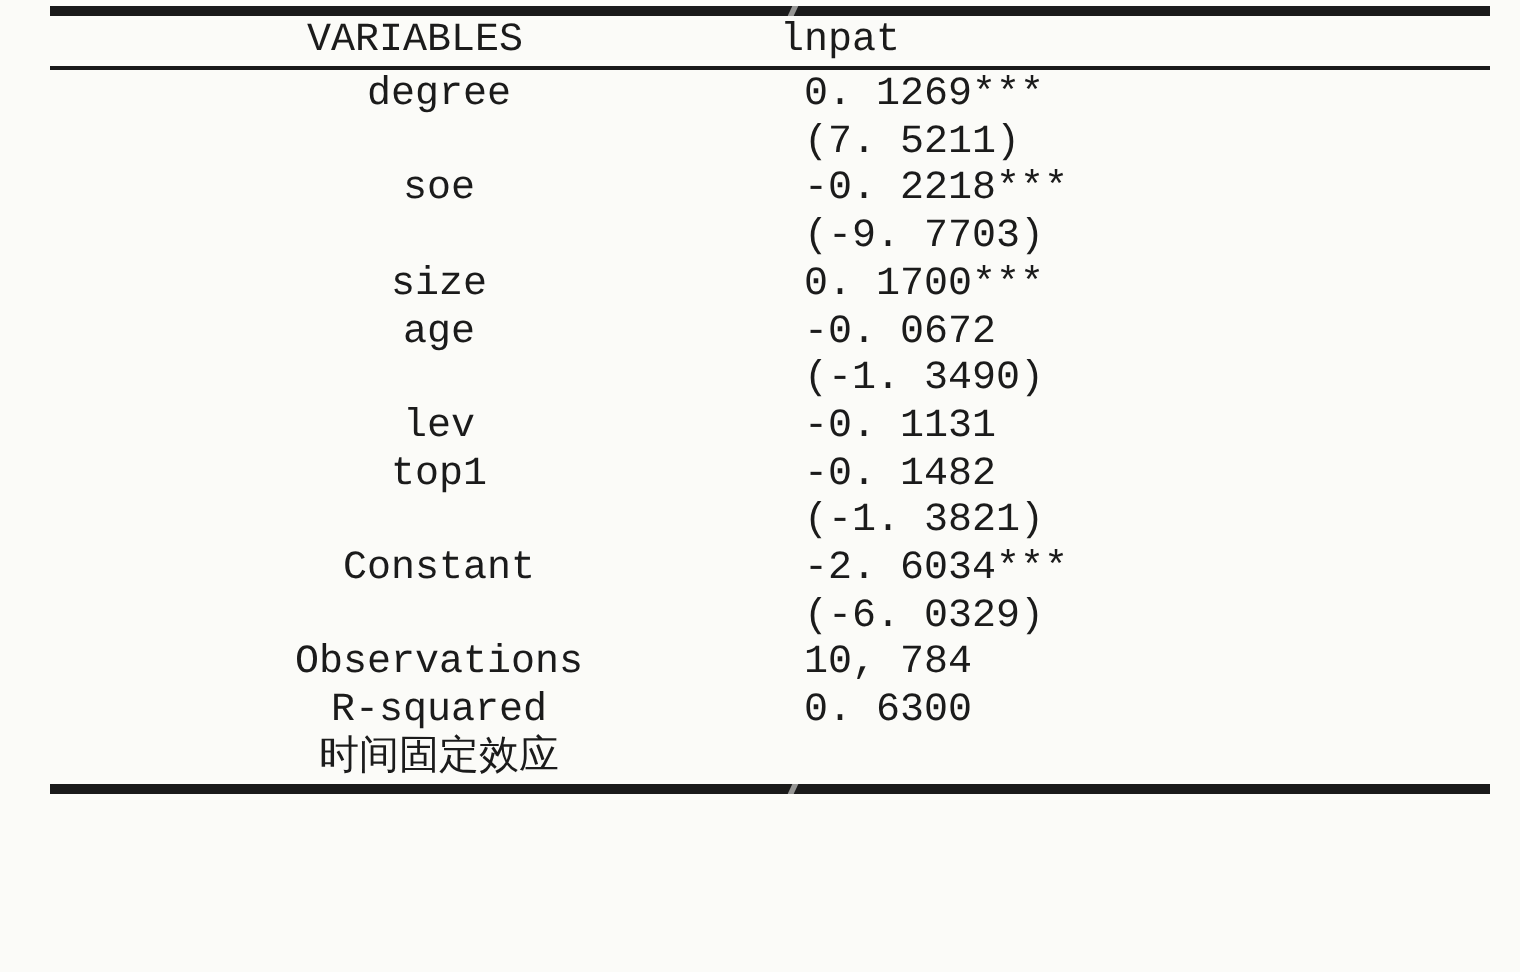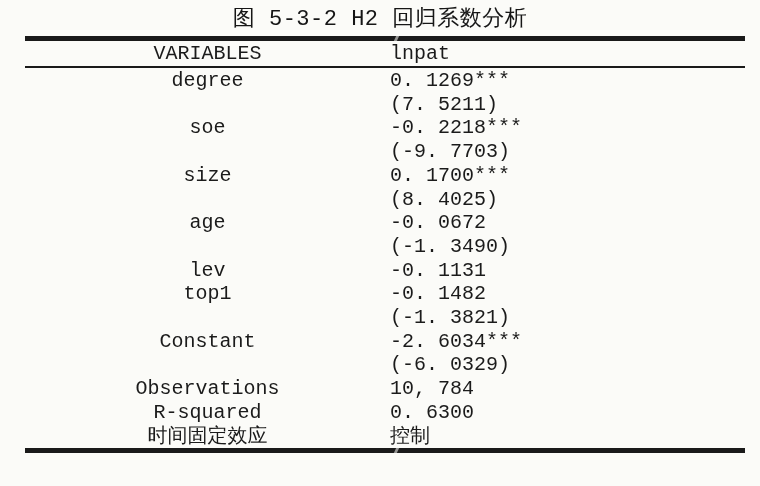--- a/index.html
+++ b/index.html
@@ -63,28 +63,27 @@
     width: 365px;
     text-align: center;
     font-family: Liberation Mono, monospace;
   }
   .cell-right {
     width: 355px;
     text-align: left;
     padding-right: 12px;
     box-sizing: border-box;
   }
-  .body-rows { margin-top: 1px; }
+  .body-rows { margin-top: 1px; padding-left: 12px; }
 </style>
 </head>
 <body>
 
 <div class="page">
 
-  <div class="caption">图 5-3-2 H2 回归系数分析</div>
 
   <div class="rule rule-thick rule-top">
     <span class="notch"></span>
   </div>
 
   <div class="trow header-row">
     <div class="cell-left">VARIABLES</div>
     <div class="cell-right">lnpat</div>
   </div>
 
@@ -109,21 +108,20 @@
       <div class="cell-left"></div>
       <div class="cell-right">(-9. 7703)</div>
     </div>
 
     <div class="trow">
       <div class="cell-left">size</div>
       <div class="cell-right">0. 1700***</div>
     </div>
     <div class="trow">
       <div class="cell-left"></div>
-      <div class="cell-right">(8. 4025)</div>
     </div>
 
     <div class="trow">
       <div class="cell-left">age</div>
       <div class="cell-right">-0. 0672</div>
     </div>
     <div class="trow">
       <div class="cell-left"></div>
       <div class="cell-right">(-1. 3490)</div>
     </div>
@@ -157,21 +155,20 @@
     <div class="trow">
       <div class="cell-left">Observations</div>
       <div class="cell-right">10, 784</div>
     </div>
     <div class="trow">
       <div class="cell-left">R-squared</div>
       <div class="cell-right">0. 6300</div>
     </div>
     <div class="trow">
       <div class="cell-left">时间固定效应</div>
-      <div class="cell-right">控制</div>
     </div>
 
   </div>
 
   <div class="rule rule-thick rule-bottom">
     <span class="notch"></span>
   </div>
 
 </div>
 

